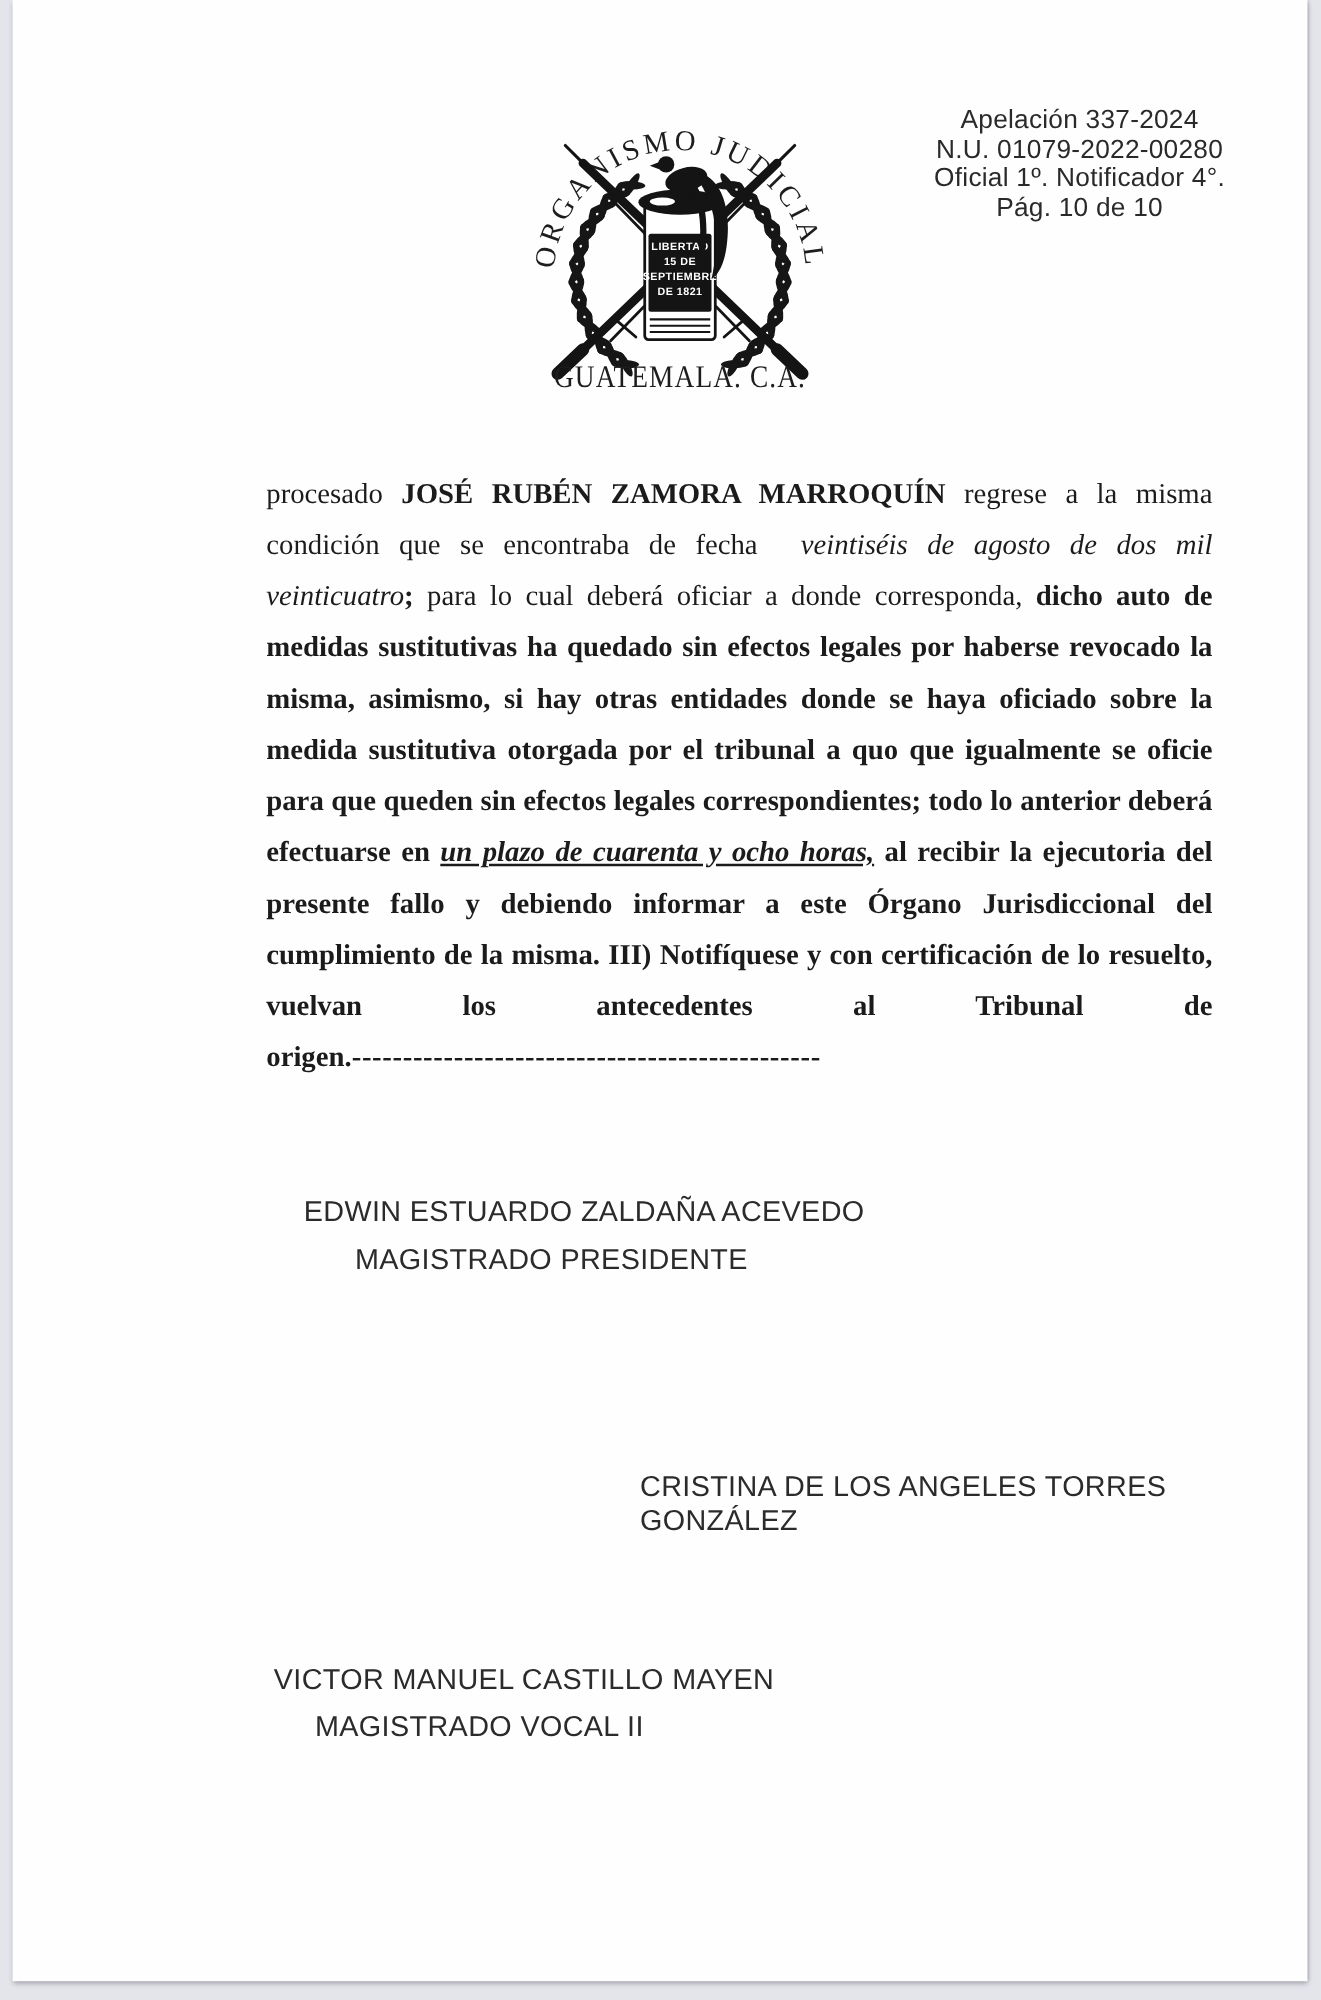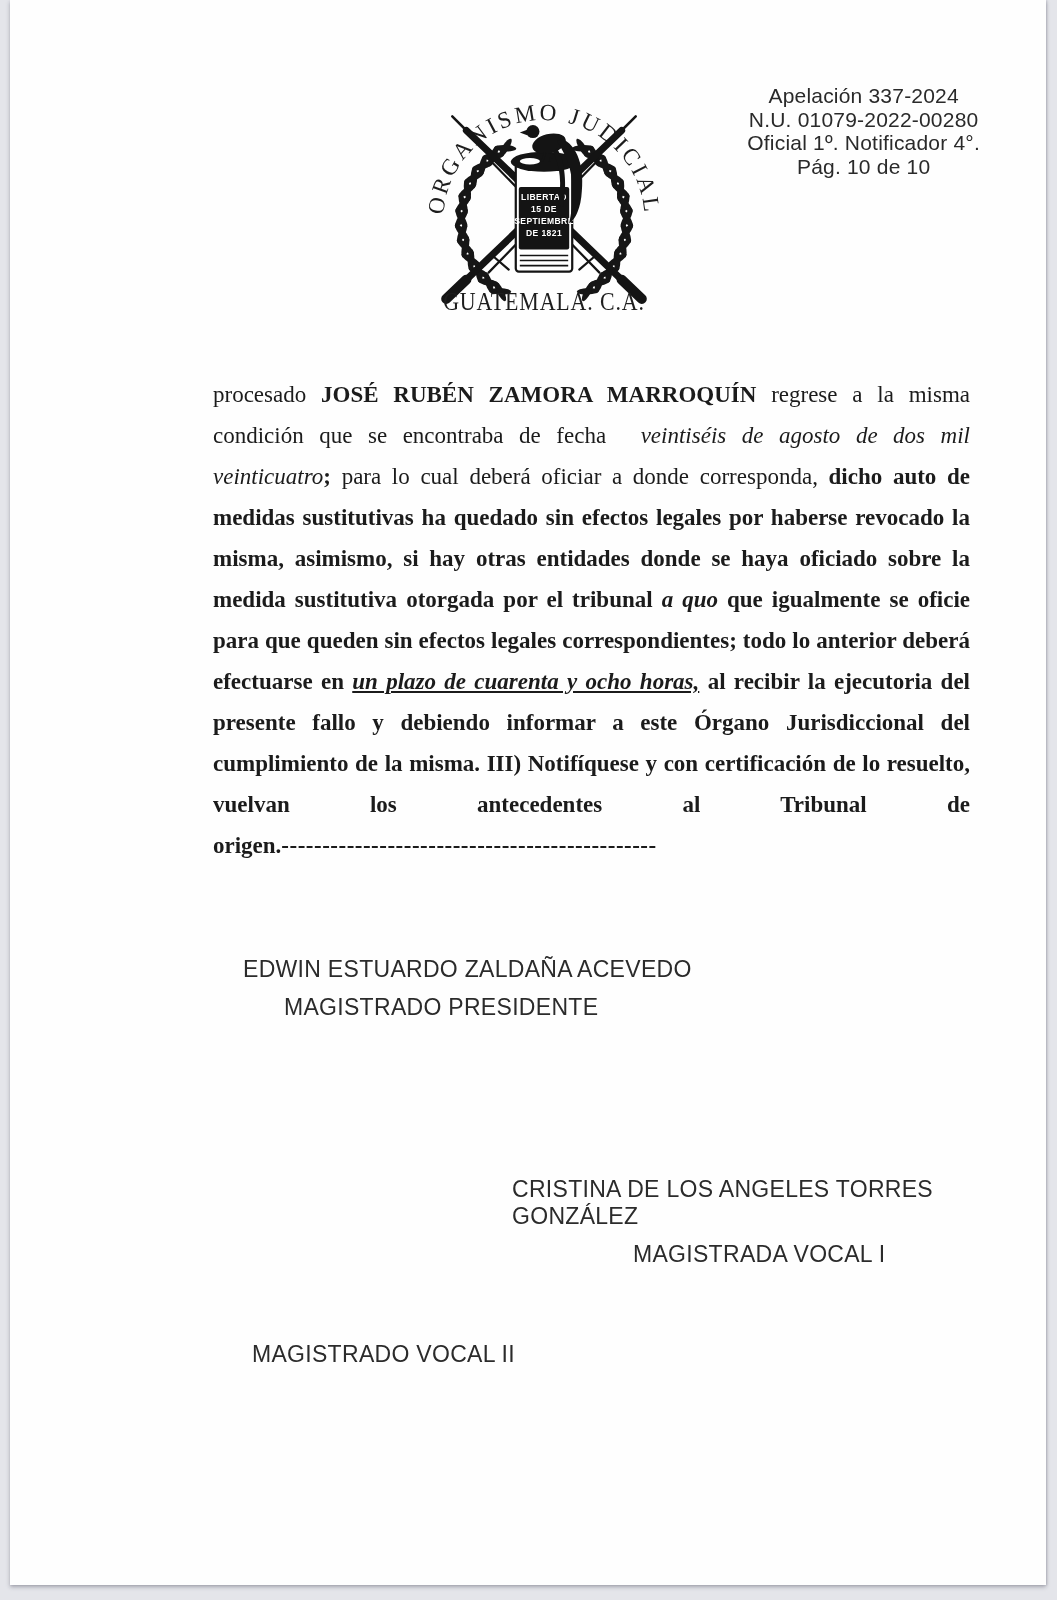--- a/index.html
+++ b/index.html
@@ -29,21 +29,21 @@
   .decision{
     position:absolute;left:203px;top:351px;width:757px;
     font-family:"Liberation Serif","DejaVu Serif",serif;
     font-size:23px;line-height:41px;
     text-align:justify;
     color:#1b1b1b;
   }
   .decision .r{font-weight:400;}
   .decision .b{font-weight:700;}
   .decision .i{font-style:italic;margin-left:19px;}
-  .decision .bi{font-weight:700;font-style:italic;}
+  .decision .bi{font-weight:700;}
   .decision .biu{font-weight:700;font-style:italic;text-decoration:underline;}
   .decision .dashes{white-space:nowrap;font-weight:700;letter-spacing:0.5px;}
   
   .sig{position:absolute;color:#2b2b2b;font-size:23px;line-height:27px;}
   .sig .name{font-weight:400;letter-spacing:0.3px;}
   .sig .title{font-weight:400;margin-top:11px;letter-spacing:0.3px;}
   .sig1{left:209px;top:956px;margin-left:24px;}
   .sig1 .title{padding-left:41px;}
   .sig2{left:478px;top:1176px;margin-left:24px;}
   .sig2 .title{padding-left:121px;}
@@ -186,20 +186,20 @@
 
   <p class="decision"><span class="r">procesado </span><span class="b">JOSÉ RUBÉN ZAMORA MARROQUÍN</span><span class="r"> regrese a la misma condición que se encontraba de fecha </span><span class="i">veintiséis de agosto de dos mil veinticuatro</span><span class="b">;</span><span class="r"> para lo cual deberá oficiar a donde corresponda, </span><span class="b">dicho auto de medidas sustitutivas ha quedado sin efectos legales por haberse revocado la misma, asimismo, si hay otras entidades donde se haya oficiado sobre la medida sustitutiva otorgada por el tribunal </span><span class="bi">a quo</span><span class="b"> que igualmente se oficie para que queden sin efectos legales correspondientes; todo lo anterior deberá efectuarse en </span><span class="biu">un plazo de cuarenta y ocho horas,</span><span class="b"> al recibir la ejecutoria del presente fallo y debiendo informar a este Órgano Jurisdiccional del cumplimiento de la misma. III) Notifíquese y con certificación de lo resuelto, vuelvan los antecedentes al Tribunal de origen.</span><span class="dashes">----------------------------------------------</span></p>
 
   <div class="sig sig1">
     <div class="name">EDWIN ESTUARDO ZALDAÑA ACEVEDO</div>
     <div class="title">MAGISTRADO PRESIDENTE</div>
   </div>
 
   <div class="sig sig2">
     <div class="name">CRISTINA DE LOS ANGELES TORRES GONZÁLEZ</div>
-    <div class="title">MAGISTRADA VOCAL I</div>
   </div>
 
   <div class="sig sig3">
+    <div class="name">VICTOR MANUEL CASTILLO MAYEN</div>
     <div class="title">MAGISTRADO VOCAL II</div>
   </div>
 
 </div>
 
 </body></html>

